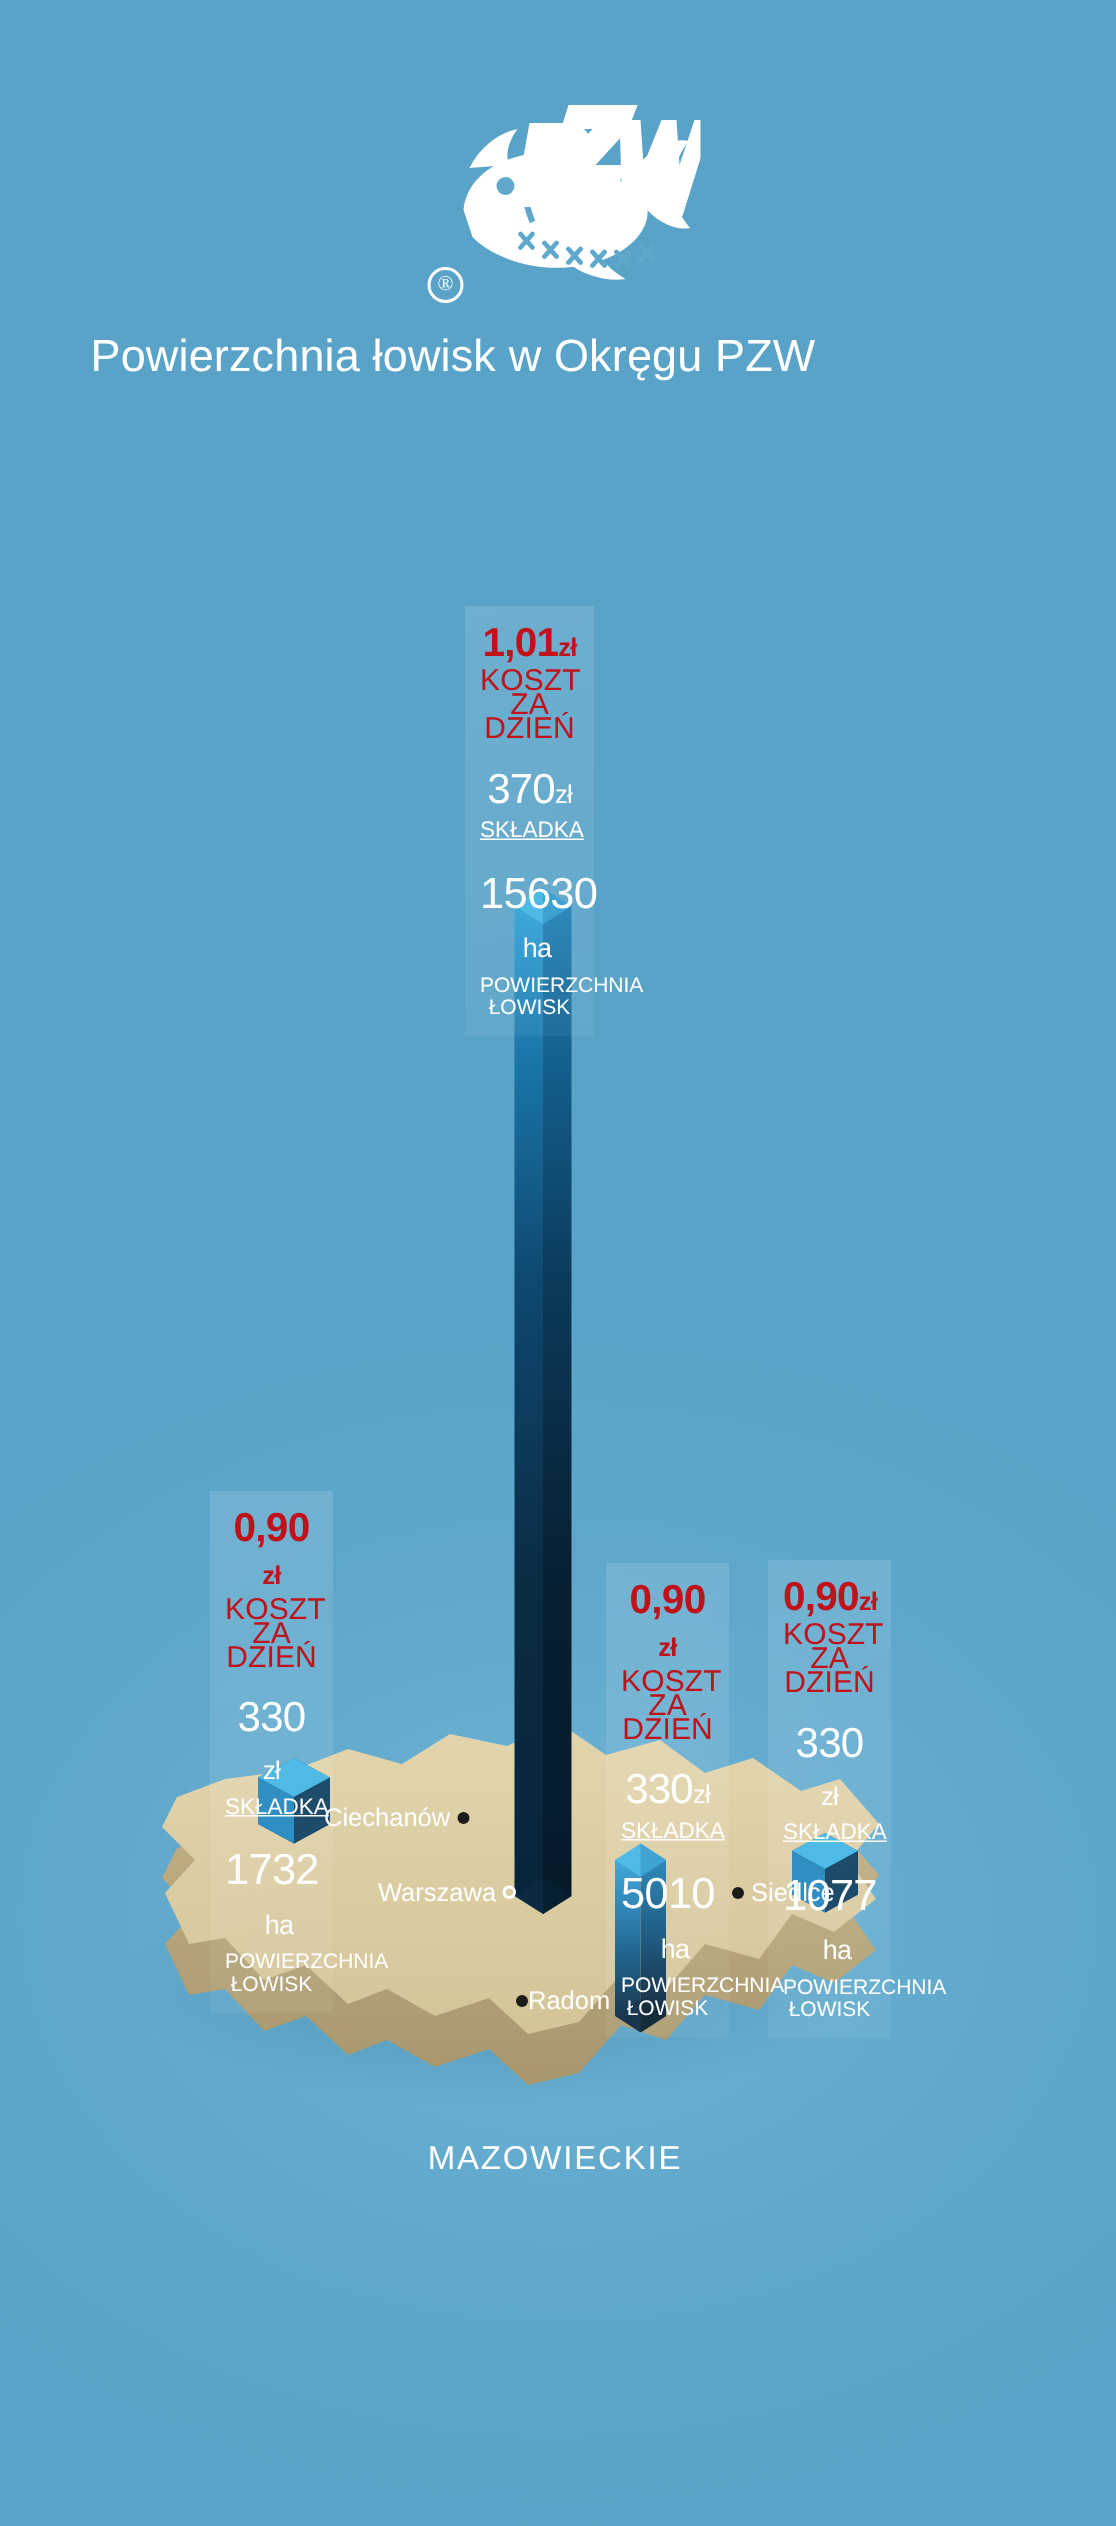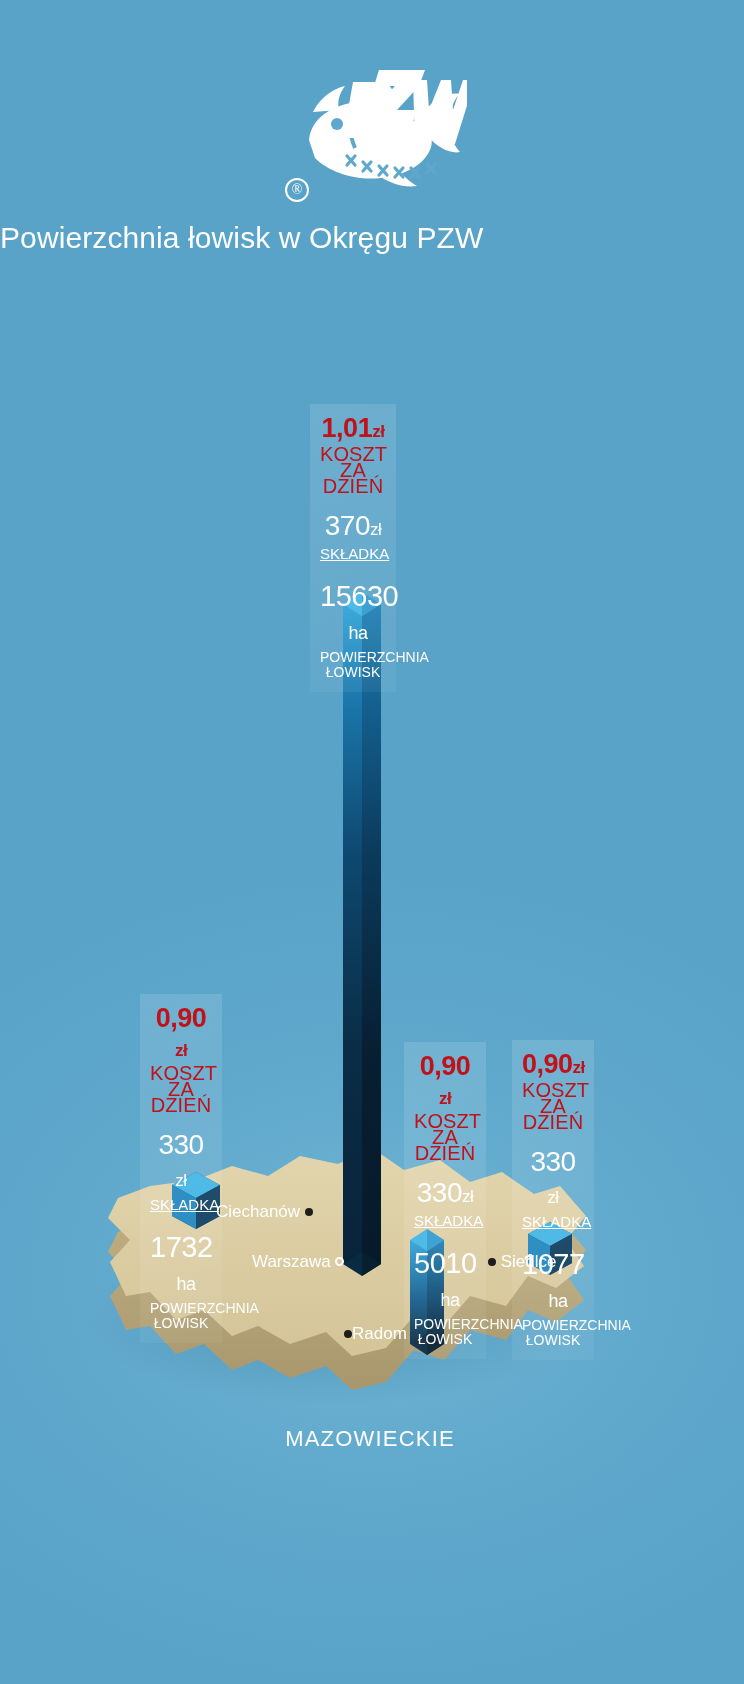--- a/index.html
+++ b/index.html
@@ -25,21 +25,21 @@
   .logo svg { display: block; }
   .reg-mark {
     position: absolute; left: 8px; bottom: 0px;
     width: 24px; height: 24px; border: 2px solid #ffffff; border-radius: 50%;
     color: #ffffff; font-size: 14px; line-height: 20px; text-align: center;
     font-family: "Liberation Serif", serif;
   }
 
   .title {
     position: absolute; left: 0; top: 218px; width: 604px;
-    text-align: left; color: #ffffff;
+    text-align: center; color: #ffffff;
     font-size: 30px; line-height: 39px; font-weight: 400;
     letter-spacing: 0.1px;
   }
 
   
   .map-layer { position: absolute; left: 0; top: 1120px; width: 744px; height: 320px; }
 
   
   .bar {
     position: absolute;

